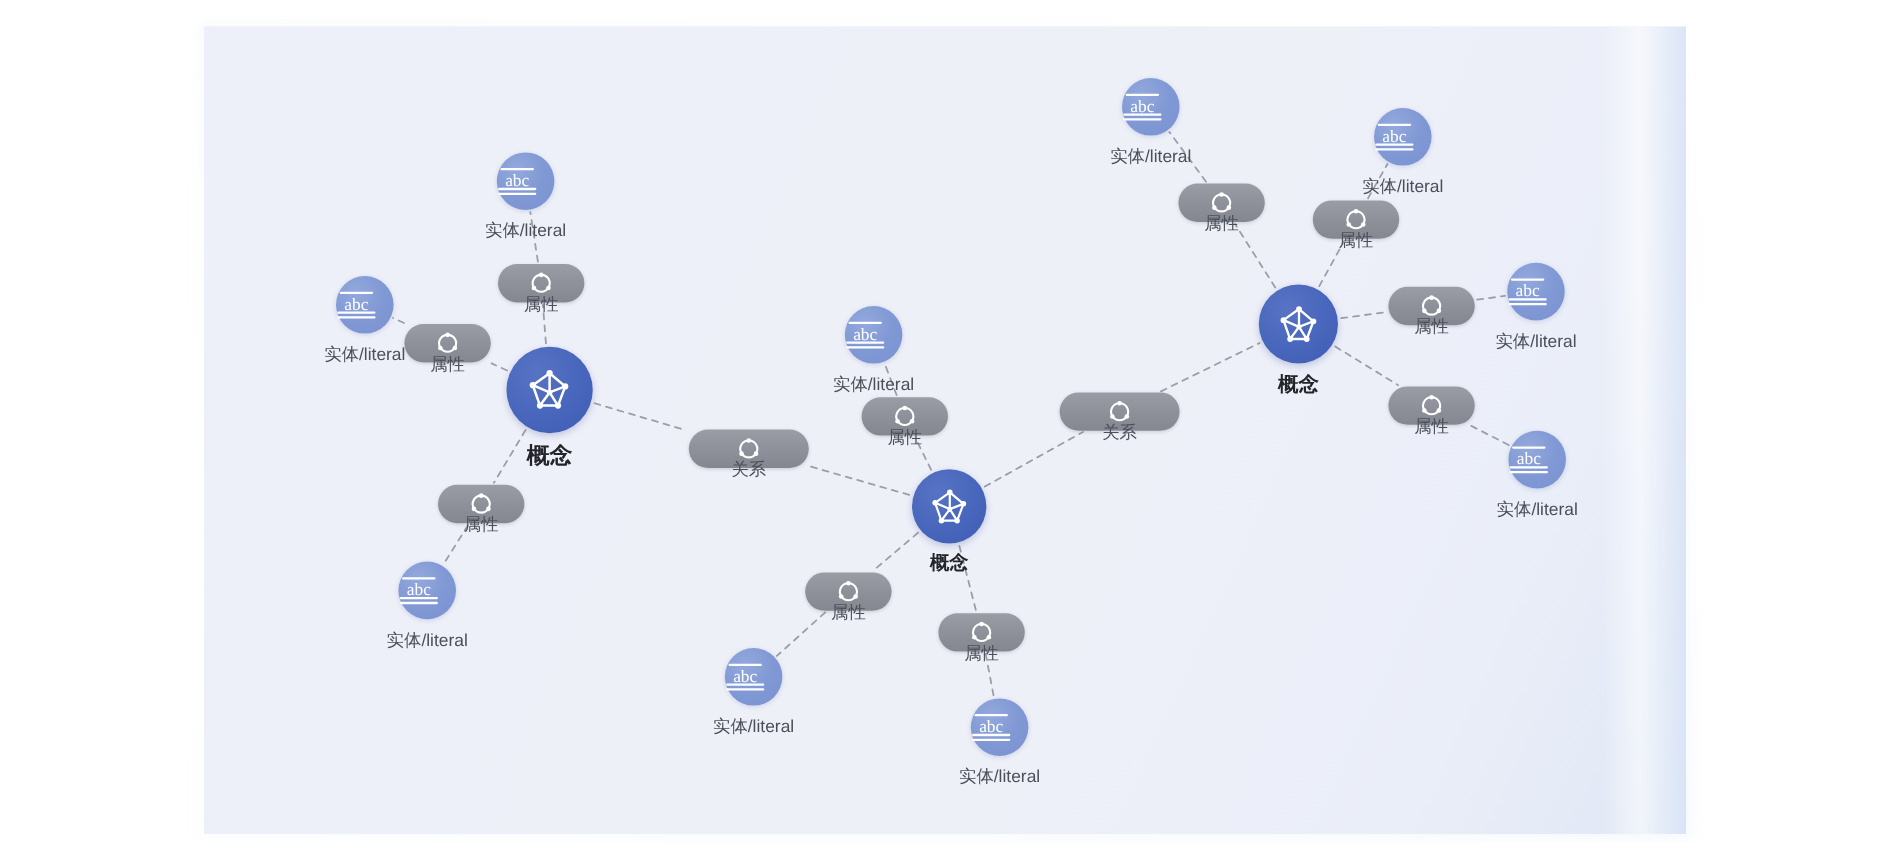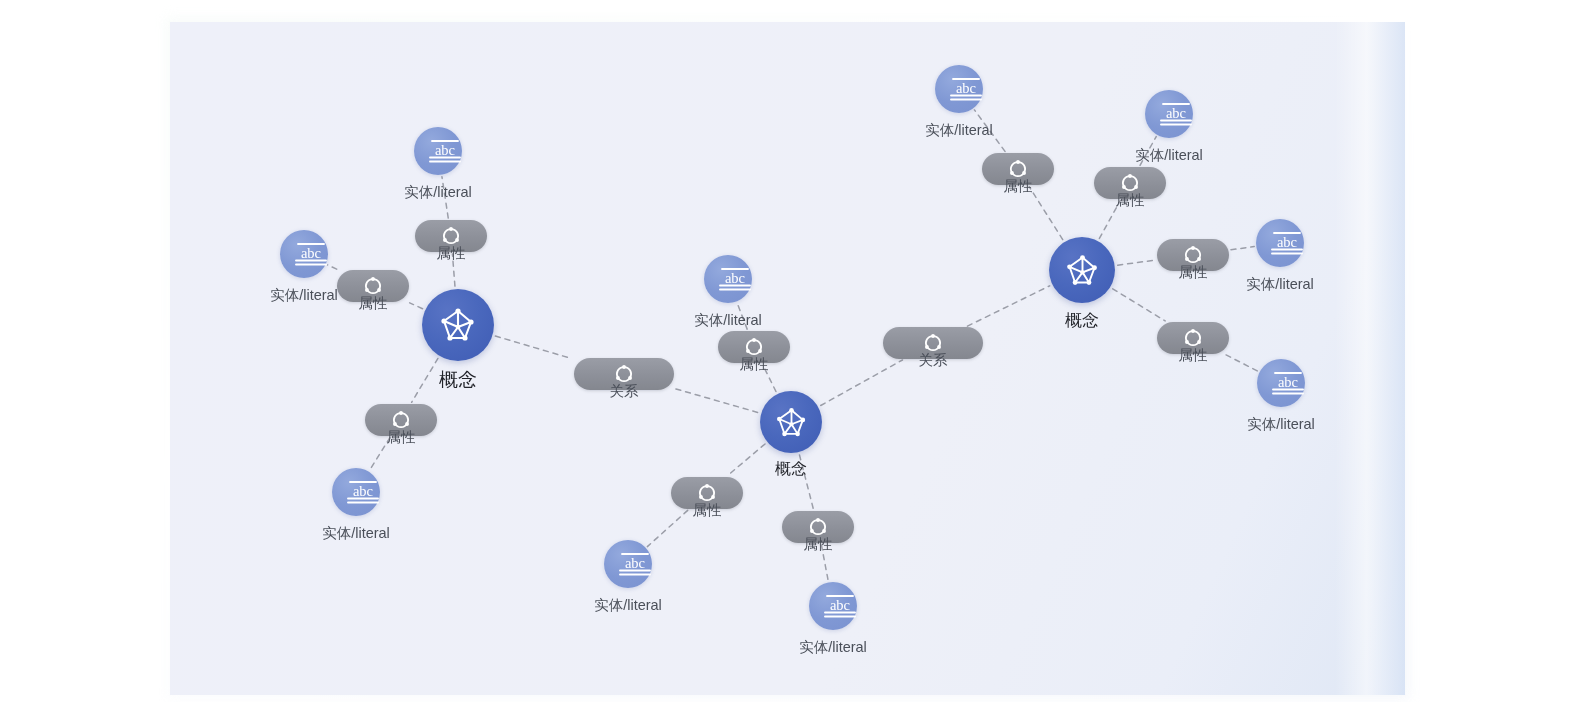--- a/index.html
+++ b/index.html
@@ -36,29 +36,29 @@
 
   
   .concept .bubble{
     border-radius:50%;
     background:radial-gradient(circle at 35% 30%,#5873c4 0%,#4a68bd 45%,#3f5cb4 100%);
     box-shadow:0 2px 6px rgba(60,80,150,.28);
     display:flex;align-items:center;justify-content:center;
   }
   .concept .lbl{
     position:absolute;left:50%;transform:translateX(-50%);
-    white-space:nowrap;font-weight:normal;color:#23252b;
+    white-space:nowrap;font-weight:bold;color:#23252b;
   }
 
   
   .entity .bubble{
     width:48px;height:48px;border-radius:50%;
     background:radial-gradient(circle at 35% 30%,#93a9dd 0%,#8098d4 50%,#7a92d0 100%);
     box-shadow:0 1px 4px rgba(80,100,170,.22);
-    display:flex;align-items:center;justify-content:flex-end;
+    display:flex;align-items:center;justify-content:flex-start;
   }
   .entity .lbl{
     position:absolute;left:50%;top:56px;transform:translateX(-50%);
     white-space:nowrap;font-size:14.5px;color:#4a4f59;
   }
 
   
   .pill{position:absolute;transform:translate(-50%,-50%);}
   .pill .cap{
     height:32px;border-radius:16px;

